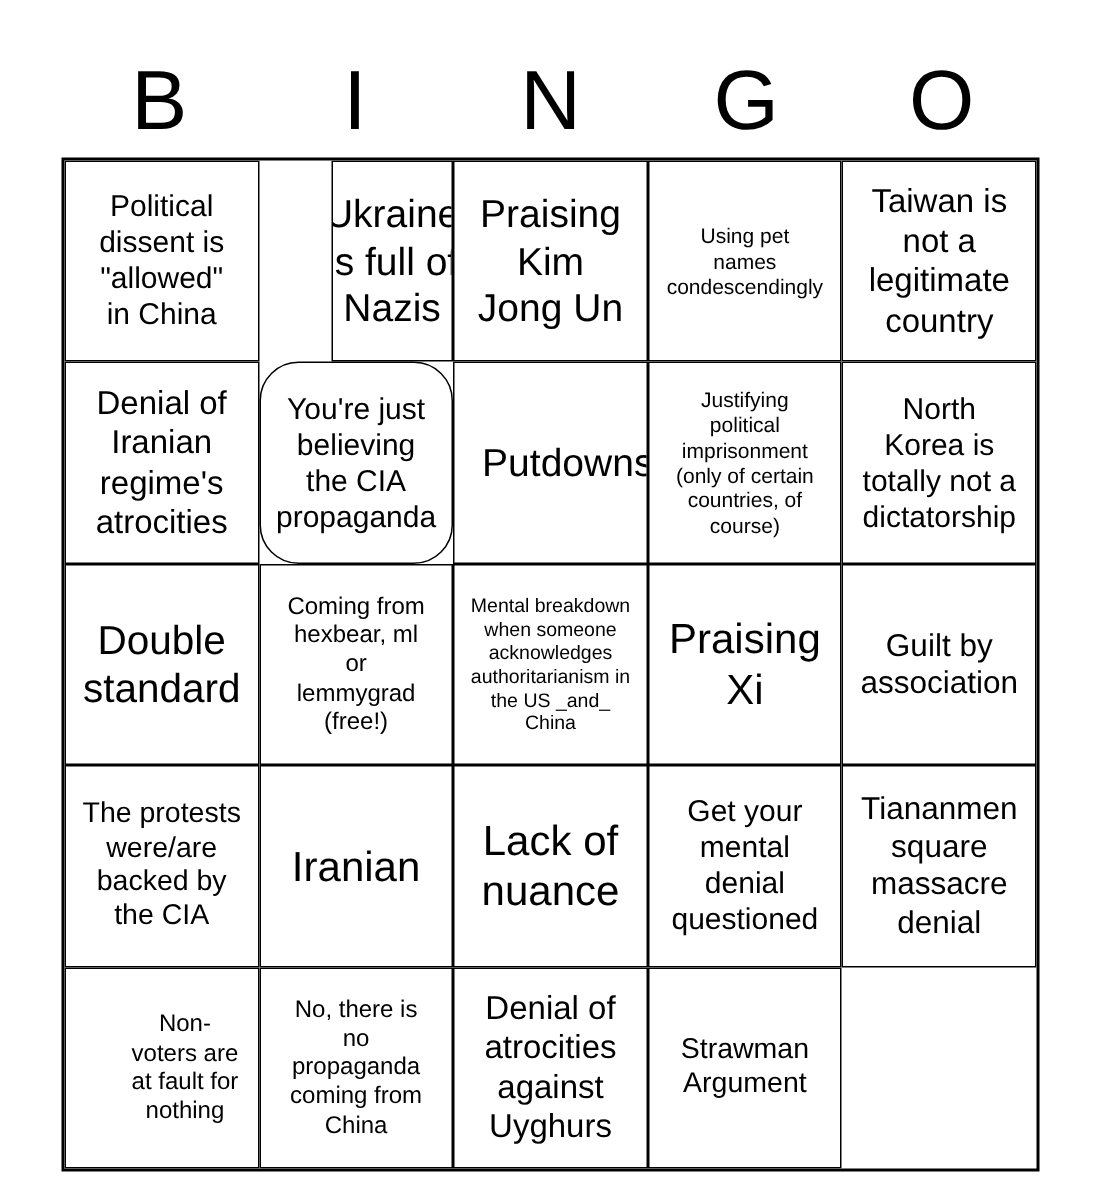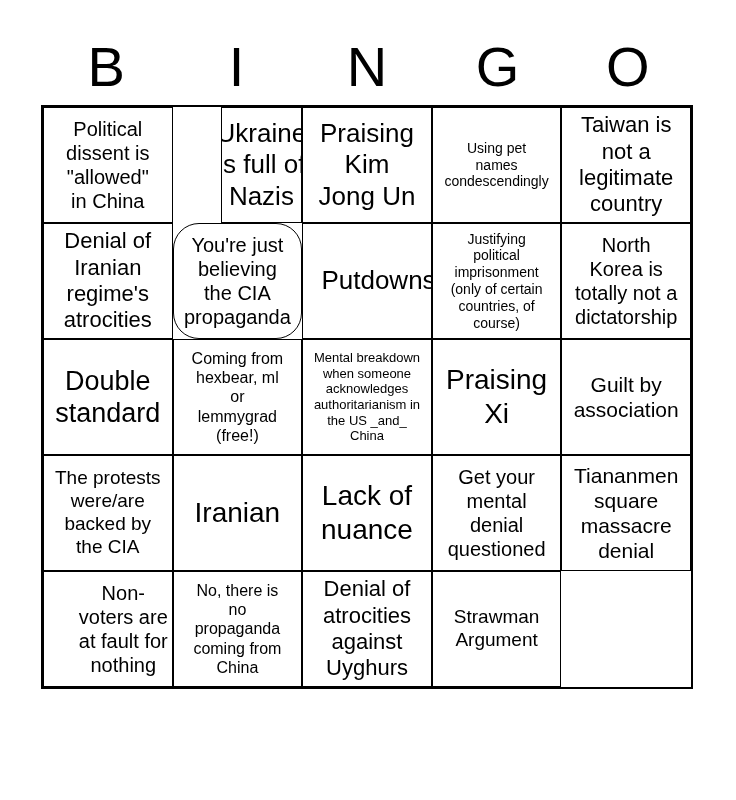--- a/index.html
+++ b/index.html
@@ -26,21 +26,21 @@
     align-items: flex-end;
     justify-content: center;
     font-size: 56px;
     line-height: 1;
     padding-bottom: 11px;
     font-weight: 400;
   }
   .grid {
     position: absolute;
     left: 41px; top: 105px;
-    width: 652px; height: 584px;
+    width: 652px; height: 676px;
     box-sizing: border-box;
     border: 2px solid #000000;
     display: grid;
     grid-template-columns: repeat(5, 1fr);
     grid-template-rows: repeat(5, 1fr);
     background: #ffffff;
   }
   .cell {
     box-sizing: border-box;
     border: 1px solid #000000;
@@ -129,21 +129,21 @@
       <div class="cell" style="font-size: 28px;">Lack of
 nuance</div>
       <div class="cell" style="font-size: 20px;">Get your
 mental
 denial
 questioned</div>
       <div class="cell" style="font-size: 21px;">Tiananmen
 square
 massacre
 denial</div>
-      <div class="cell" style="font-size: 20px; padding-left: 33px;">Non-
+      <div class="cell" style="font-size: 16px; padding-left: 33px;">Non-
 voters are
 at fault for
 nothing</div>
       <div class="cell" style="font-size: 16px;">No, there is
 no
 propaganda
 coming from
 China</div>
       <div class="cell" style="font-size: 22px;">Denial of
 atrocities

